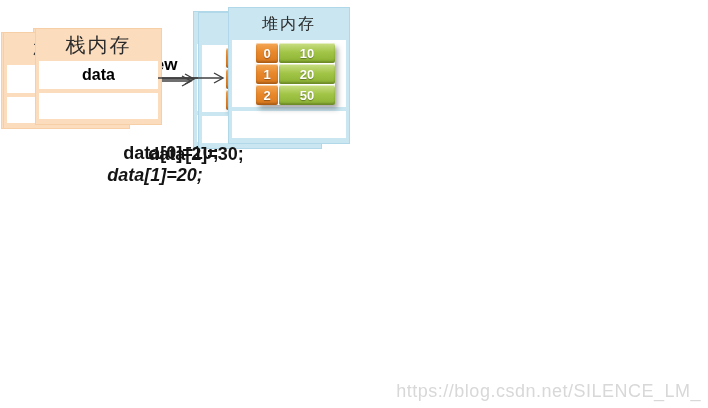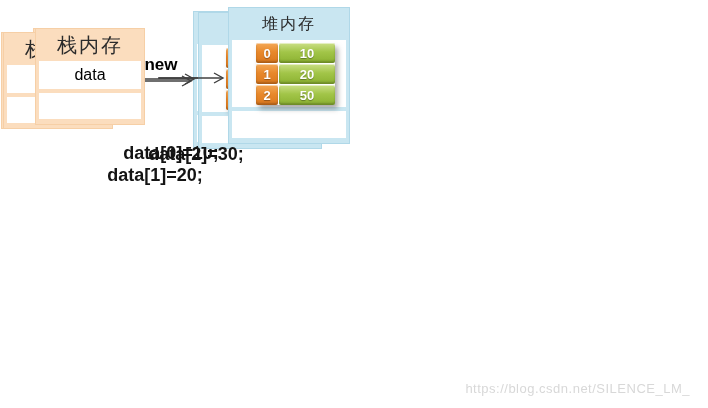--- a/index.html
+++ b/index.html
@@ -7,26 +7,26 @@
     font-family:"Liberation Sans", sans-serif; }
   #stage { position:relative; width:708px; height:408px; background:#fff; }
 
   .panel { position:absolute; width:354px; height:204px; }
   .p1 { left:0;   top:0; }
   .p2 { left:354; top:0; }
   .p3 { left:0;   top:204; }
   .p4 { left:354; top:204; }
 
   
-  .stack { position:absolute; width:110px; height:97px;
+  .stack { position:absolute; width:127px; height:97px;
     background:#FBDDBE; border:1px solid #F6CFA6; }
   .stack .hdr { height:32px; display:flex; align-items:center; justify-content:center;
     font-size:20px; color:#2b2b2b; letter-spacing:2px; }
   .stack .cell { margin:0 3px; background:#fff; height:28px; display:flex;
-    align-items:center; justify-content:center; font-weight:normal; font-size:16px; color:#000; }
+    align-items:center; justify-content:center; font-weight:bold; font-size:16px; color:#000; }
   .stack .cell.empty { margin-top:4px; height:26px; }
 
   
   .heap { position:absolute; width:127px; height:137px;
     background:#C9E6F1; border:1px solid #B0D8E8; }
   .heap .hdr { height:32px; display:flex; align-items:center; justify-content:center;
     font-size:16px; color:#2b2b2b; letter-spacing:2px; }
   .heap .body { margin:0 3px; background:#fff; height:67px; position:relative; }
   .heap .cell.empty { margin:4px 3px 0 3px; background:#fff; height:27px; }
 
@@ -48,38 +48,38 @@
   .arrow-wrap { position:absolute; width:70px; }
   .new-label { font-weight:bold; font-size:17px; line-height:18px;
     text-align:center; color:#000; }
   svg.arrow { display:block; }
 
   
   .caption { position:absolute; text-align:center; font-weight:bold;
     font-size:18px; color:#141414; white-space:nowrap; }
   .p1 .caption { left:20px;  top:162px; width:300px; }
   .p2 .caption { left:51px;  top:143px; width:240px; }
-  .p3 .caption { left:35px;  top:165px; width:240px; }
+  .p3 .caption { left:35px;  top:165px; width:240px;font-style:italic; }
   .p4 .caption { left:76px;  top:144px; width:240px; }
 
   
   .p1 .stack { left:1px;   top:32px; }
   .p1 .heap  { left:193px; top:11px; }
   .p1 .arrow-wrap { left:126px; top:56px; }
   .p2 .stack { left:33px;  top:28px; }
   .p2 .heap  { left:228px; top:7px;  width:122px; }
   .p2 .arrow-wrap { left:159px; top:71px; }
   .p3 .stack { left:3px;   top:32px; }
   .p3 .heap  { left:198px; top:12px; width:124px; }
   .p3 .arrow-wrap { left:129px; top:72px; }
   .p4 .stack { left:35px;  top:28px; }
   .p4 .heap  { left:228px; top:7px;  width:122px; }
   .p4 .arrow-wrap { left:158px; top:71px; }
 
-  .watermark { position:absolute; right:18px; top:381px; font-size:13px;
+  .watermark { position:absolute; right:7px; top:381px; font-size:18px;
     color:#D8D8D8; letter-spacing:.5px; }
 </style>
 </head>
 <body>
 
 <div id="stage">
 
   <div class="panel p1">
     <div class="stack">
       <div class="hdr">栈内存</div>

